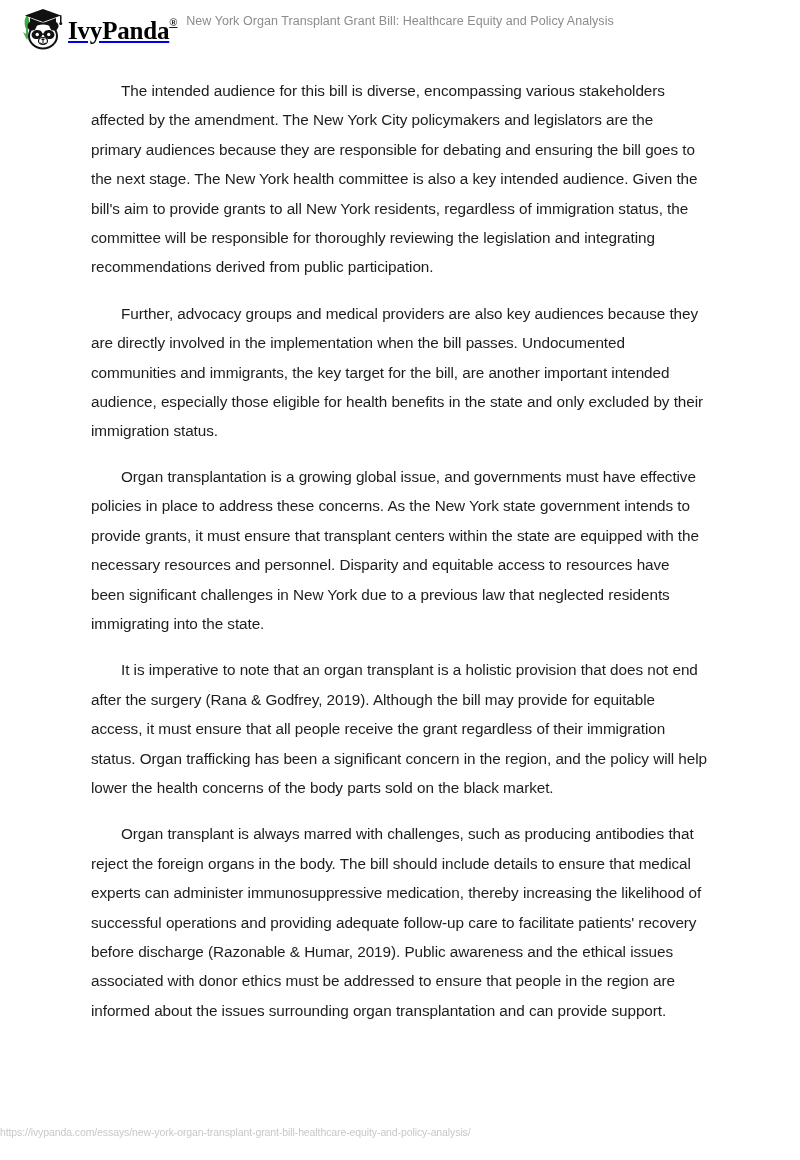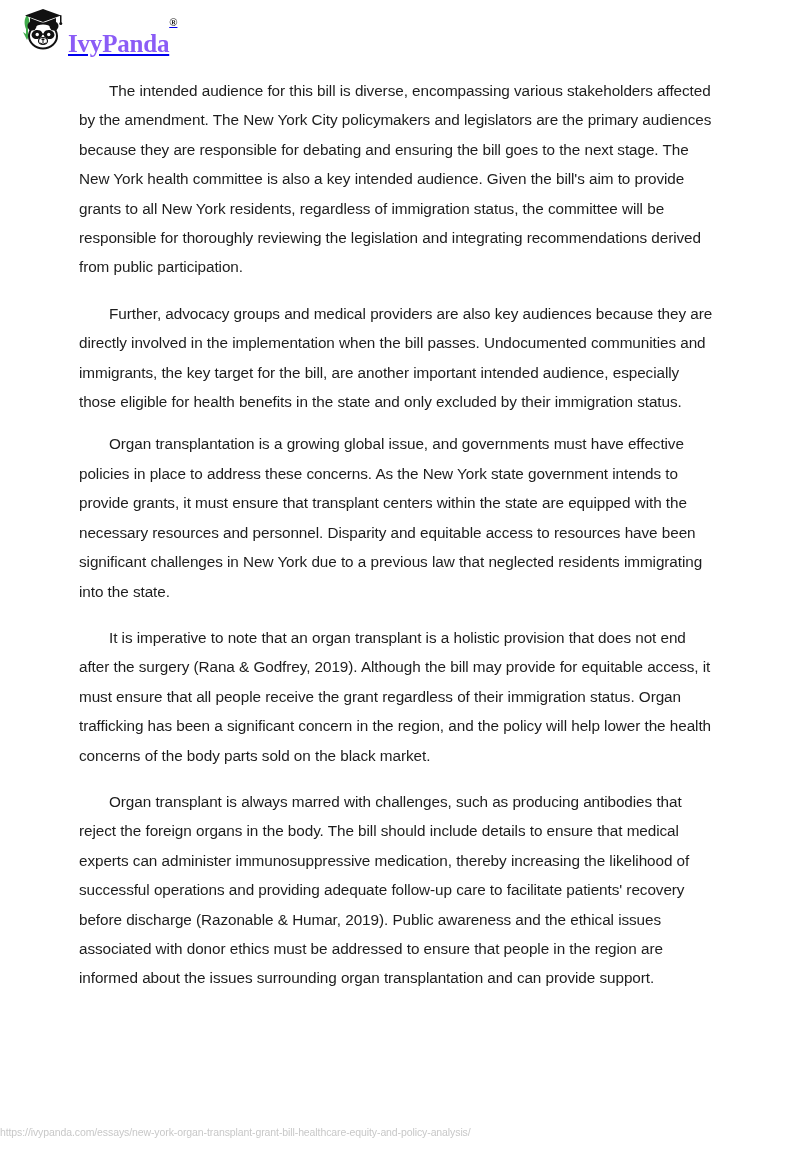--- a/index.html
+++ b/index.html
@@ -36,26 +36,26 @@
   }
   .brand-mark {
     width: 46px;
     height: 44px;
     display: block;
   }
   .brand-word {
     font-family: "Liberation Serif", serif;
     font-size: 25px;
     font-weight: bold;
-    color: #8b5cf6;
+    color: #000000;
     letter-spacing: -0.2px;
     margin-left: 4px;
     line-height: 1;
     position: relative;
-    top: 14px;
+    top: 1px;
   }
   .brand-reg {
     font-family: "Liberation Serif", serif;
     font-size: 11px;
     font-weight: bold;
     color: #1a1a1a;
     vertical-align: super;
     position: relative;
     top: -7px;
     left: 0px;
@@ -93,21 +93,21 @@
     margin-top: 16px;
   }
   h2.section-heading.later {
     margin-top: 30px;
   }
   p.body-text {
     font-family: "Liberation Sans", sans-serif;
     font-size: 15.3px;
     line-height: 29.4px;
     color: #1d1d1d;
-    margin: 4px;
+    margin: 16px;
     text-indent: 30px;
     letter-spacing: -0.08px;
     word-spacing: 0.1px;
   }
   p.body-text.gap-first {
     margin-top: 16px;
   }
   p.body-text.gap {
     margin-top: 17px;
   }
@@ -174,20 +174,21 @@
           <ellipse cx="50" cy="65" rx="3.2" ry="2.2" fill="#111111"></ellipse>
           <path d="M50 67 L50 72" stroke="#111111" stroke-width="2" fill="none"></path>
           <path d="M44 72 Q50 77 56 72" stroke="#111111" stroke-width="2" fill="none"></path>
         </g>
       </svg>
     </span>
     <span class="brand-word">IvyPanda</span>
       <span class="brand-reg">®</span>
   </a>
 
+  <div class="header-title">New York Organ Transplant Grant Bill: Healthcare Equity and Policy Analysis</div>
 </div>
 
 <article class="article">
 
 
   <p class="body-text gap-first">The intended audience for this bill is diverse, encompassing various stakeholders affected by the amendment. The New York City policymakers and legislators are the primary audiences because they are responsible for debating and ensuring the bill goes to the next stage. The New York health committee is also a key intended audience. Given the bill's aim to provide grants to all New York residents, regardless of immigration status, the committee will be responsible for thoroughly reviewing the legislation and integrating recommendations derived from public participation.</p>
 
   <p class="body-text gap">Further, advocacy groups and medical providers are also key audiences because they are directly involved in the implementation when the bill passes. Undocumented communities and immigrants, the key target for the bill, are another important intended audience, especially those eligible for health benefits in the state and only excluded by their immigration status.</p>
 
 

